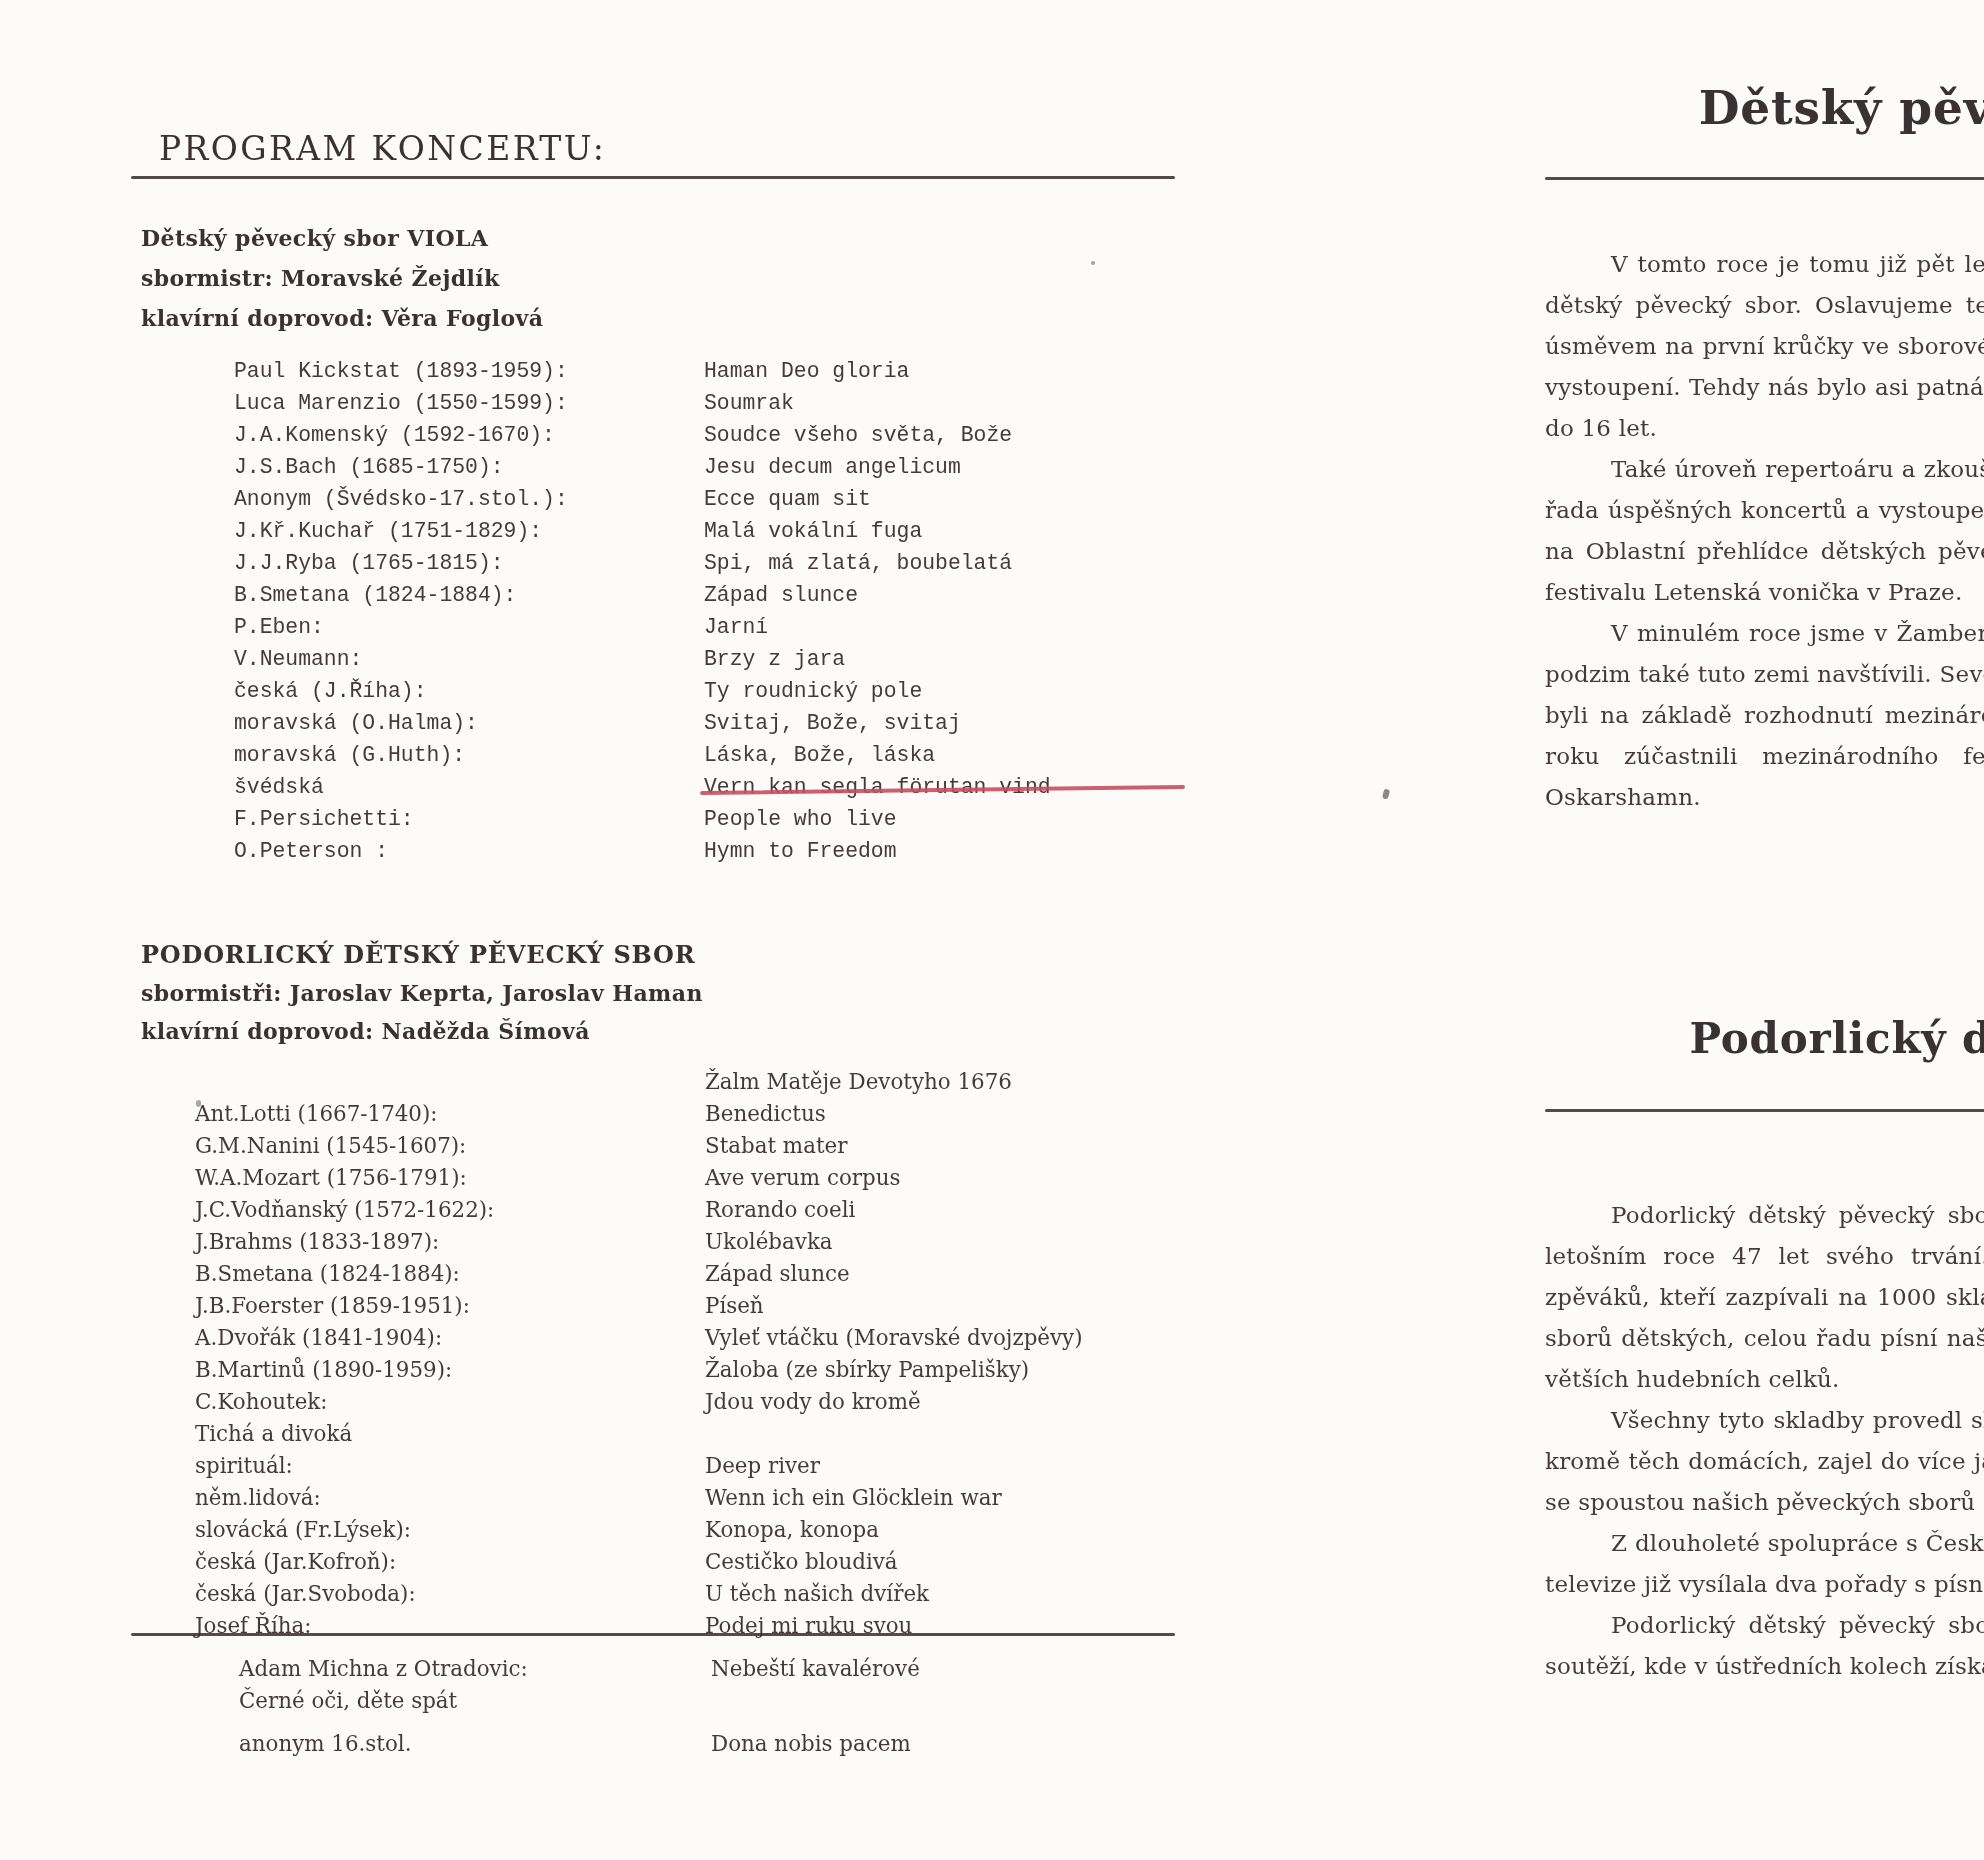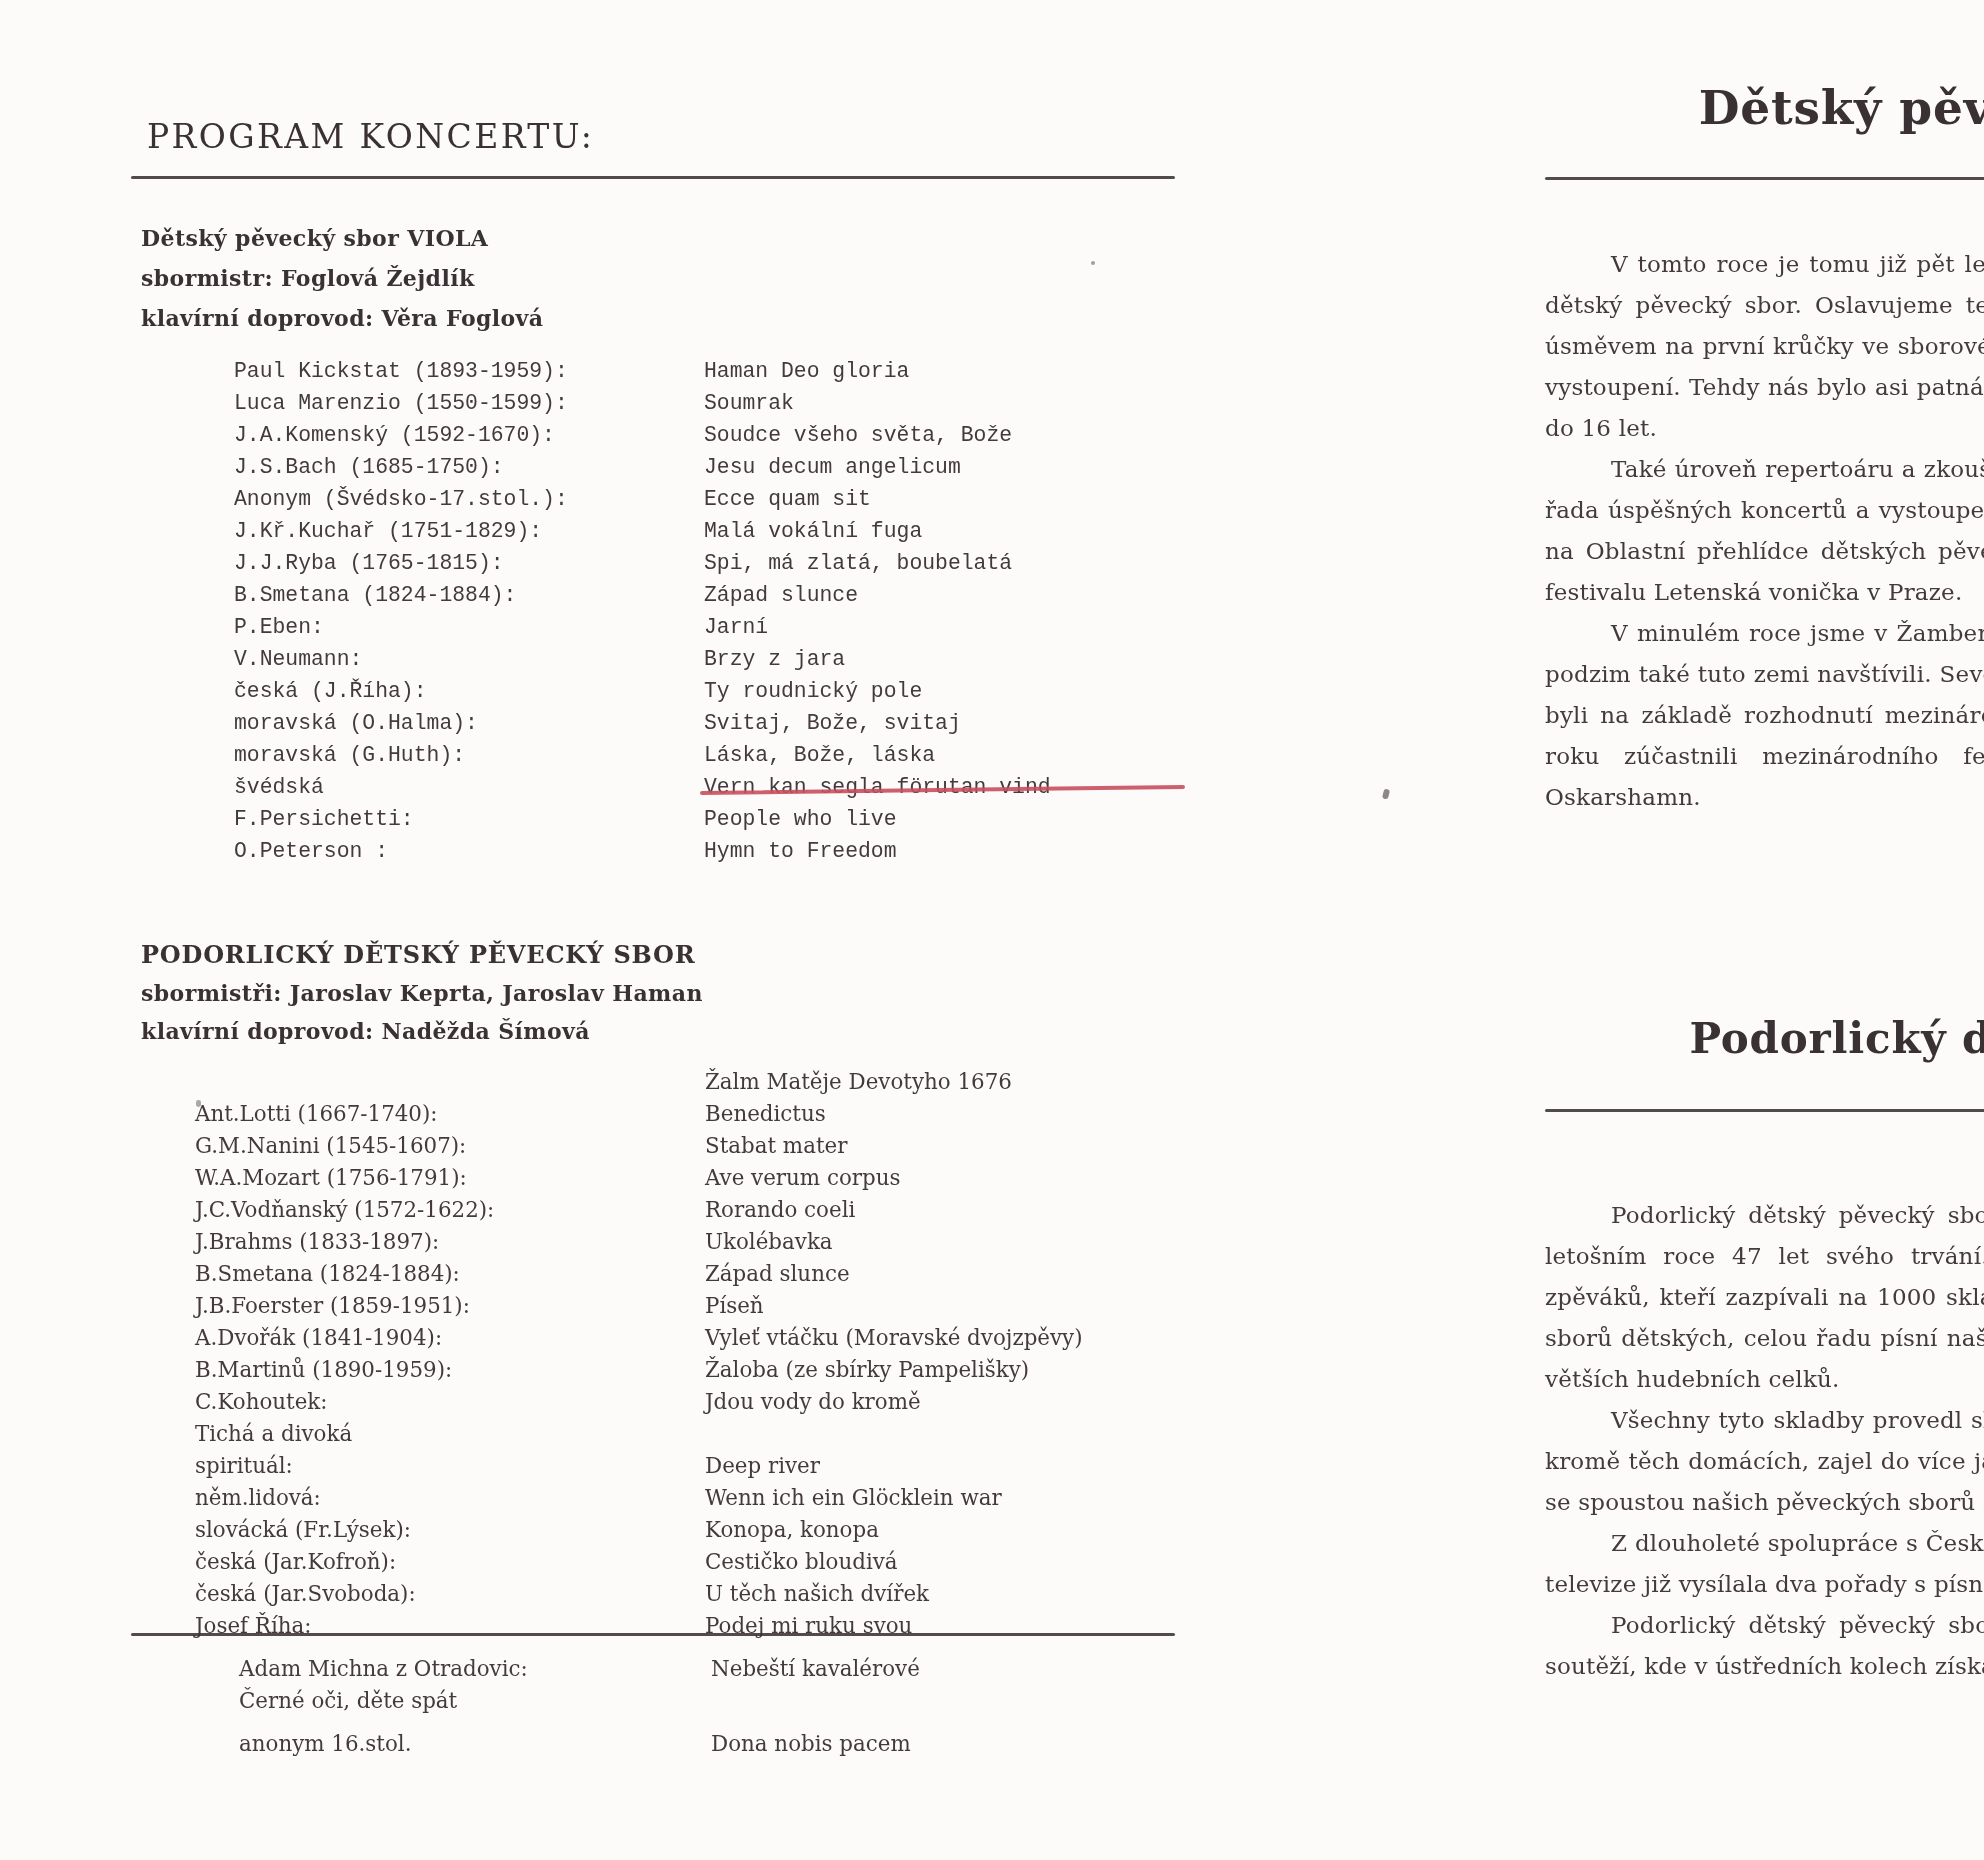--- a/index.html
+++ b/index.html
@@ -10,21 +10,21 @@
   }
   html,body{margin:0;padding:0;}
   body{font-family:"DejaVu Serif","Liberation Serif",serif;color:var(--ink);}
   .scan{position:relative;width:2610px;height:1860px;background:var(--paper);overflow:hidden;}
 
   .page{position:absolute;}
   .page-left{left:131px;top:99px;width:1044px;height:1707px;}
   .page-right{left:1545px;top:77px;width:1048px;height:1767px;}
 
   .ptitle{
-    position:absolute;left:12px;top:14px;margin:4px;
+    position:absolute;left:12px;top:14px;margin:16px;
     font-size:33px;font-weight:400;letter-spacing:2.4px;color:var(--ink-strong);
   }
   .rule{position:absolute;left:0;height:3.2px;background:var(--ink-strong);opacity:.88;border-radius:1.6px;}
   .rule-l1{top:77px;width:1044px;}
   .rule-l2{top:1534px;width:1044px;}
   .rule-r1{top:100px;width:1048px;}
   .rule-r2{top:1032px;width:1048px;}
 
   .choir{position:absolute;left:10px;}
   .choir1{top:119px;}
@@ -70,21 +70,21 @@
 <body>
 
 <div class="scan">
 
   <section class="page page-left">
     <h1 class="ptitle">PROGRAM KONCERTU:</h1>
     <div class="rule rule-l1"></div>
 
     <div class="choir choir1">
       <div class="choir-line">Dětský pěvecký sbor VIOLA</div>
-      <div class="choir-line">sbormistr: Foglová Žejdlík</div>
+      <div class="choir-line">sbormistr: Moravské Žejdlík</div>
       <div class="choir-line">klavírní doprovod: Věra Foglová</div>
     </div>
 
     <div class="plist plist1">
 
         <div class="prow">
           <span class="composer">Paul Kickstat (1893-1959):</span>
           <span class="piece">Haman Deo gloria</span>
         </div>
 

